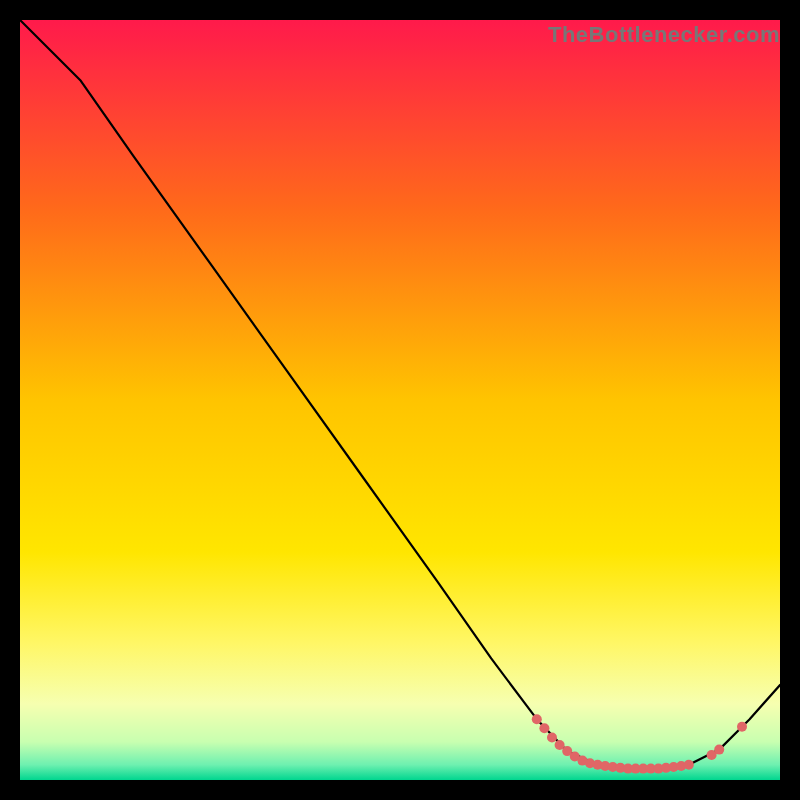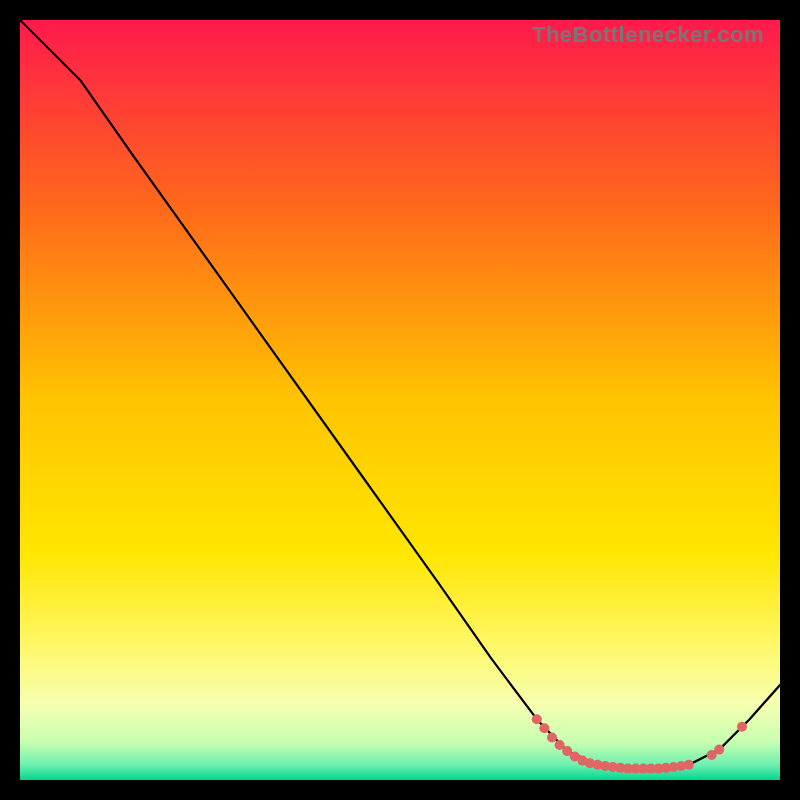--- a/index.html
+++ b/index.html
@@ -15,21 +15,21 @@
     position: absolute;
     left: 20px;
     top: 20px;
     width: 760px;
     height: 760px;
     background: #000;
   }
   .watermark {
     position: absolute;
     top: 2px;
-    right: 16px;
+    right: 0;
     color: #777;
     font-size: 22px;
     font-weight: 600;
     letter-spacing: 0.5px;
     z-index: 5;
     user-select: none;
   }
   svg {
     display: block;
   }

